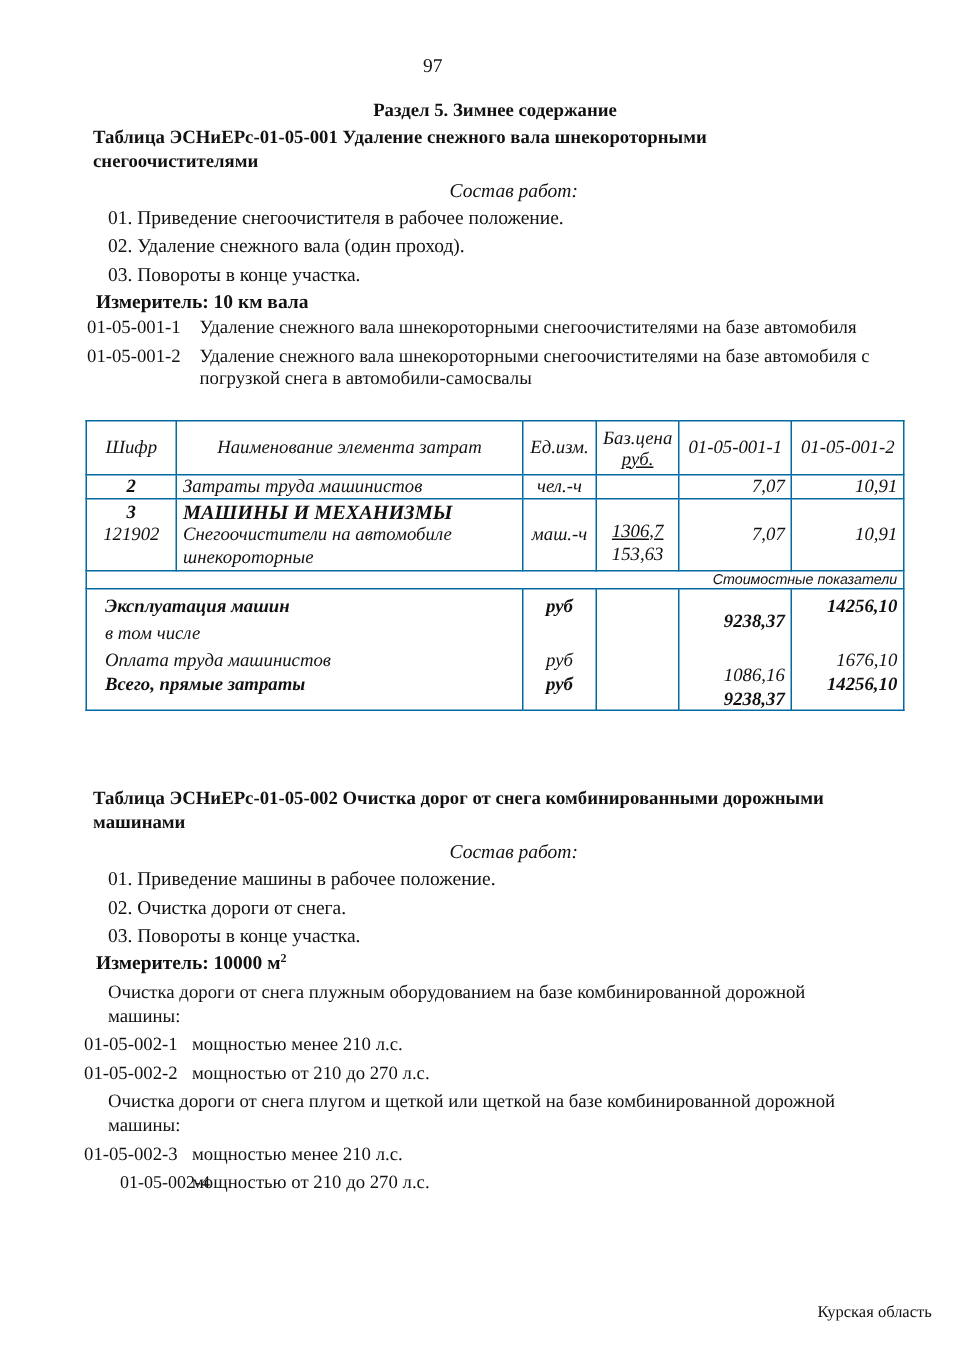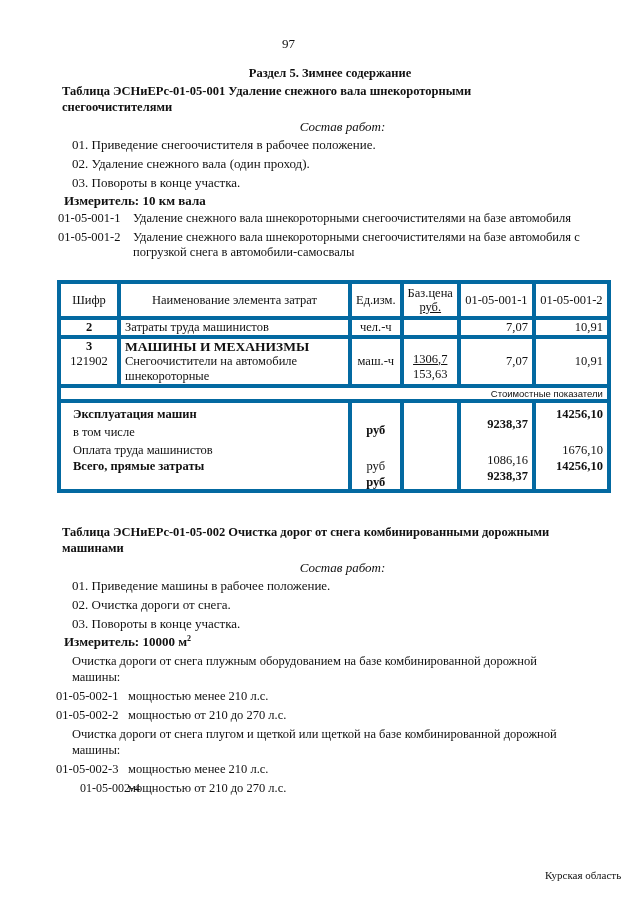--- a/index.html
+++ b/index.html
@@ -4,21 +4,21 @@
 <style>
   html, body { margin:0; padding:0; background:#fff; }
   body { width:640px; height:905px; position:relative; font-family:"Liberation Serif", serif; color:#111; font-size:12.5px; overflow:hidden; }
   .abs { position:absolute; white-space:nowrap; }
   .b { font-weight:bold; }
   .i { font-style:italic; }
   .page-num { left:0; width:577px; text-align:center; top:36px; font-size:13px; }
   .section { left:0; width:640px; text-align:center; top:66px; font-weight:bold; font-size:12.5px; padding-left:20px; box-sizing:border-box;}
   .tt { font-weight:bold; font-size:12.5px; }
   table.res { position:absolute; left:57px; top:280px; border-collapse:collapse; font-size:12.5px; }
-  table.res td { border:4px solid #0369a1; padding:0 4px; vertical-align:middle; }
+  table.res td { border:1px solid #0369a1; padding:0 4px; vertical-align:middle;font-style:italic; }
   .c { text-align:center; }
   .r { text-align:right; }
   .sans-note { font-family:"Liberation Sans", sans-serif; font-size:9.5px; text-align:right; }
   .ul { text-decoration:underline; }
   .footer { left:545px; top:869px; font-size:11px; }
 </style>
 </head>
 <body>
 
 <div class="abs page-num">97</div>
@@ -88,21 +88,21 @@
   <tr style="height:12px">
     <td colspan="6" class="sans-note">Стоимостные показатели</td>
   </tr>
   <tr style="height:74px">
     <td colspan="2" style="line-height:18px;padding-left:12px;vertical-align:top;padding-top:2px;">
       <div class="b">Эксплуатация машин</div>
       <div>в том числе</div>
       <div>Оплата труда машинистов</div>
       <div class="b" style="line-height:14px;">Всего, прямые затраты</div>
     </td>
-    <td class="c" style="line-height:18px;vertical-align:top;padding-top:18px;">
+    <td class="c" style="line-height:18px;vertical-align:top;padding-top:2px;">
       <div class="b">руб</div>
       <div>&nbsp;</div>
       <div>руб</div>
       <div class="b" style="line-height:14px;">руб</div>
     </td>
     <td></td>
     <td class="r" style="line-height:18px;vertical-align:top;padding-top:12px;">
       <div class="b">9238,37</div>
       <div>&nbsp;</div>
       <div>1086,16</div>

